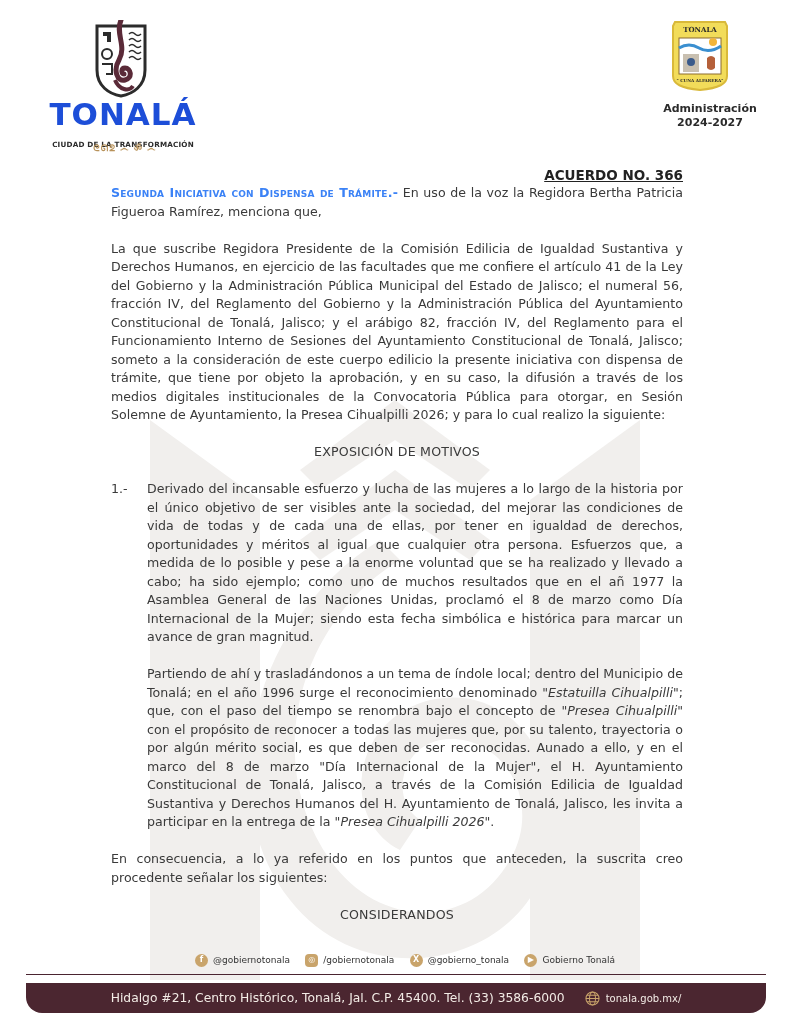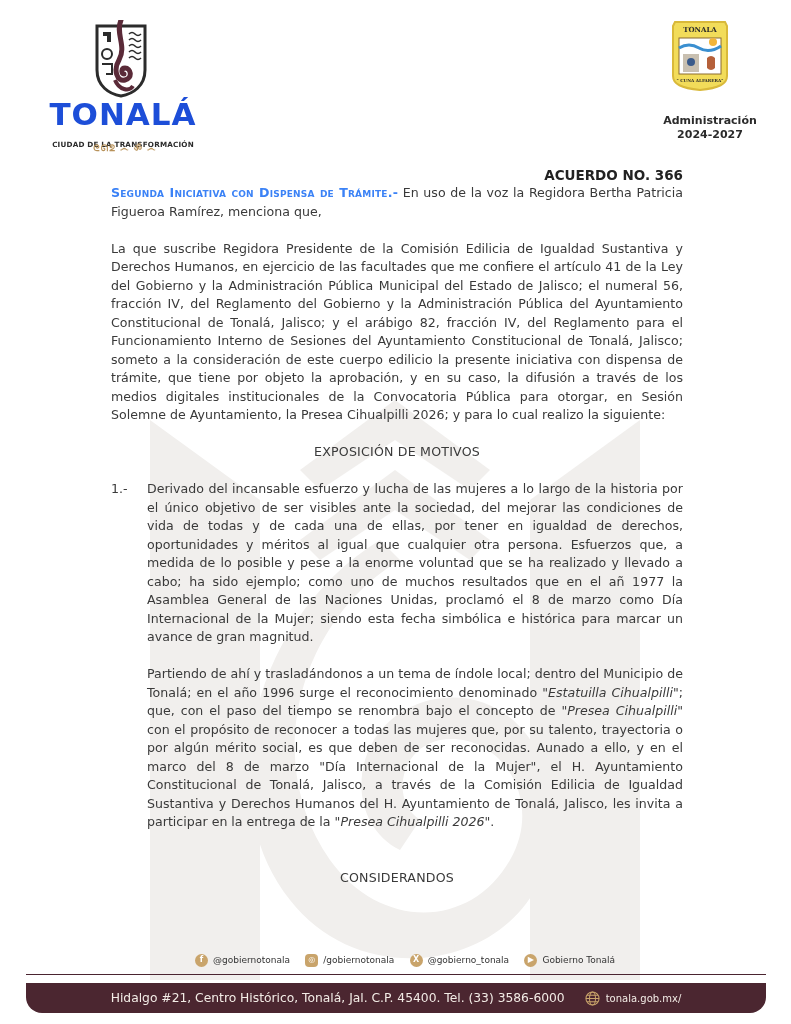--- a/index.html
+++ b/index.html
@@ -24,31 +24,31 @@
     position: absolute; left: 0; top: 126px; width: 170px; text-align: center;
     font-weight: bold; font-size: 7.2px; color: #2b2b2b; letter-spacing: 0.2px;
   }
   .logo-glyphs {
     position: absolute; left: 2px; top: 127px; width: 170px; text-align: center;
     font-size: 9px; color: #b8925a; letter-spacing: 1px; font-weight: bold;
   }
   .logo-right { position: absolute; left: 650px; top: 18px; width: 115px; height: 120px; }
   .crest { position: absolute; left: 19px; top: 0; width: 62px; height: 74px; }
   .admin-label {
-    position: absolute; left: 0; top: 96px; width: 120px; text-align: center;
+    position: absolute; left: 0; top: 84px; width: 120px; text-align: center;
     font-weight: bold; font-size: 11px; line-height: 14px; color: #2b2b2b;
   }
 
   
   .content {
     position: absolute; left: 111px; top: 166px; width: 572px;
     font-size: 12.6px; line-height: 18.5px; color: #3a3a3a;
   }
   .acuerdo {
-    text-align: right; font-weight: bold; font-size: 13.5px; 
+    text-align: right; font-weight: bold; font-size: 13.5px; text-decoration: underline;
     color: #222; line-height: 18px;
   }
   .p { text-align: justify; margin: 0; }
   .lead-caps { font-weight: bold; font-variant: small-caps; letter-spacing: 0.2px; color: #3b82f6; }
   .gap { height: 18.5px; }
   .center-heading { text-align: center; margin: 0; letter-spacing: 0.2px; }
   .numbered { display: flex; }
   .num { width: 36px; flex: 0 0 36px; }
   .num-body { flex: 1; }
   .indent { margin-left: 36px; }
@@ -135,20 +135,21 @@
     <div class="gap"></div>
     <p class="center-heading">EXPOSICIÓN DE MOTIVOS</p>
     <div class="gap"></div>
     <div class="numbered">
       <div class="num">1.-</div>
       <p class="p num-body">Derivado del incansable esfuerzo y lucha de las mujeres a lo largo de la historia por el único objetivo de ser visibles ante la sociedad, del mejorar las condiciones de vida de todas y de cada una de ellas, por tener en igualdad de derechos, oportunidades y méritos al igual que cualquier otra persona. Esfuerzos que, a medida de lo posible y pese a la enorme voluntad que se ha realizado y llevado a cabo; ha sido ejemplo; como uno de muchos resultados que en el añ 1977  la Asamblea General de las Naciones Unidas, proclamó el 8 de marzo como Día Internacional de la Mujer; siendo esta fecha simbólica e histórica para marcar un avance de gran magnitud.</p>
     </div>
     <div class="gap"></div>
     <p class="p indent"><span>Partiendo de ahí y trasladándonos a un tema de índole local; dentro del Municipio de Tonalá; en el año 1996 surge el reconocimiento denominado "</span><em>Estatuilla Cihualpilli</em><span>"; que, con el paso del tiempo se renombra bajo el concepto de "</span><em>Presea Cihualpilli</em><span>" con el propósito de reconocer a todas las mujeres que, por su talento, trayectoria o por algún mérito social, es que deben de ser reconocidas. Aunado a ello, y en el marco del 8 de marzo "Día Internacional de la Mujer", el H. Ayuntamiento Constitucional de Tonalá, Jalisco, a través de la Comisión Edilicia de Igualdad Sustantiva y Derechos Humanos del H. Ayuntamiento de Tonalá, Jalisco, les invita a participar en la entrega de la "</span><em>Presea Cihualpilli 2026</em><span>".</span></p>
     <div class="gap"></div>
+    <p class="p">En consecuencia, a lo ya referido en los puntos que anteceden, la suscrita creo procedente señalar los siguientes:</p>
     <div class="gap"></div>
     <p class="center-heading">CONSIDERANDOS</p>
   </div>
 
   <div class="social">
     <div class="social-item">
       <span class="social-ico">f</span>
       <span>@gobiernotonala</span>
     </div>
     <div class="social-item">

